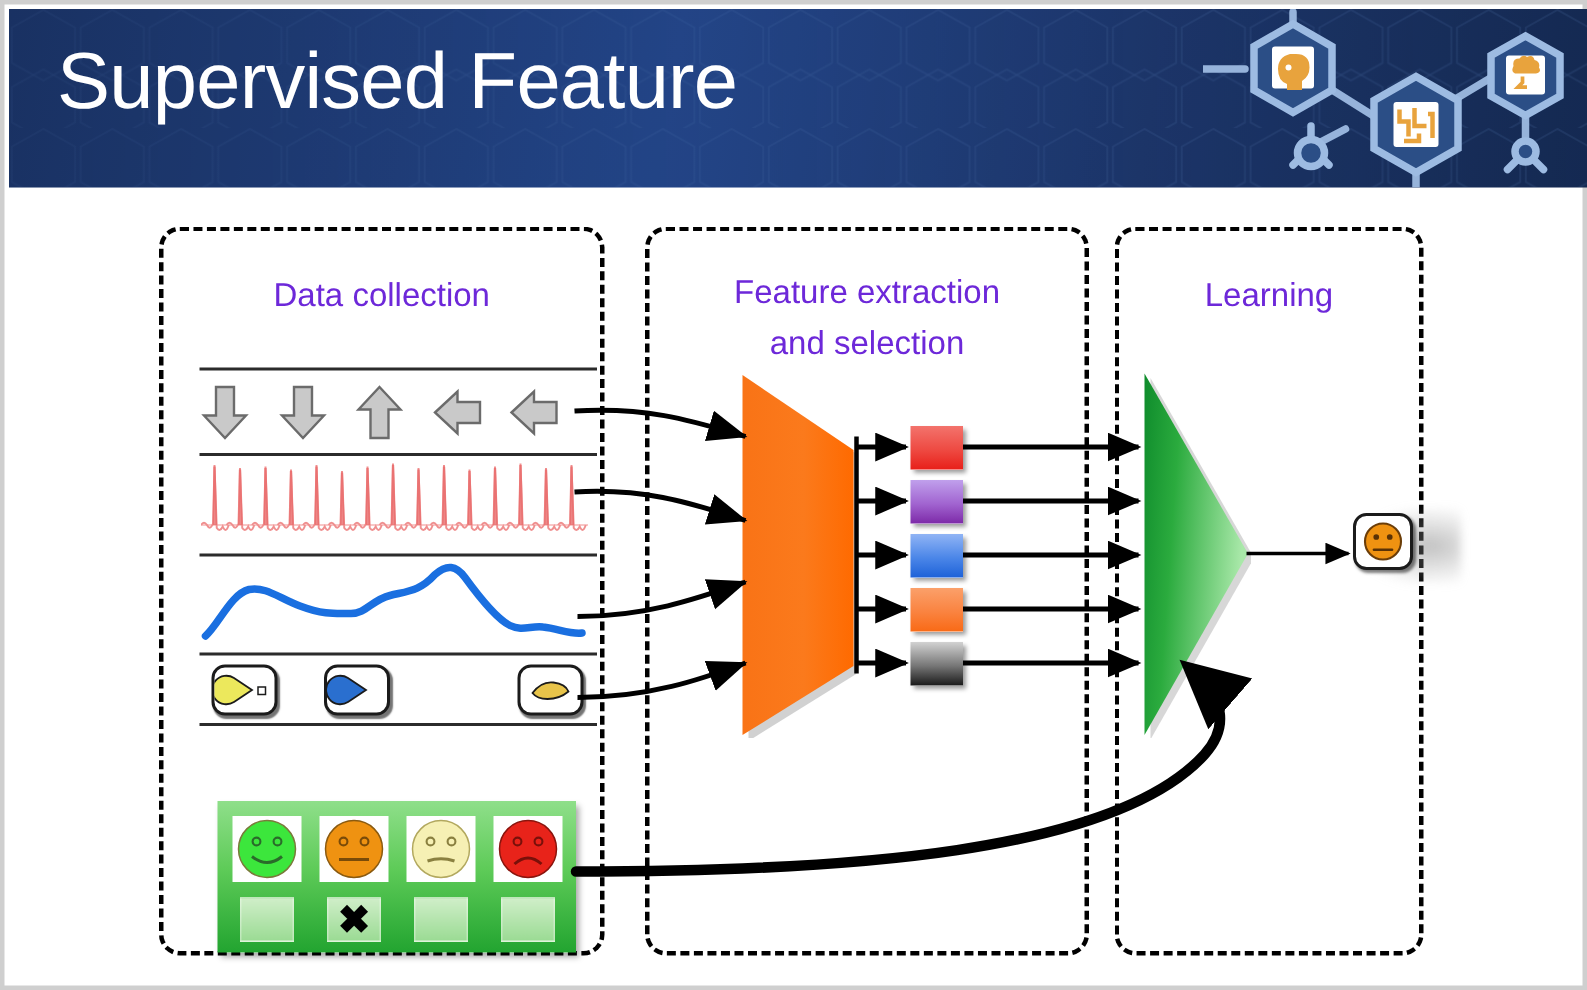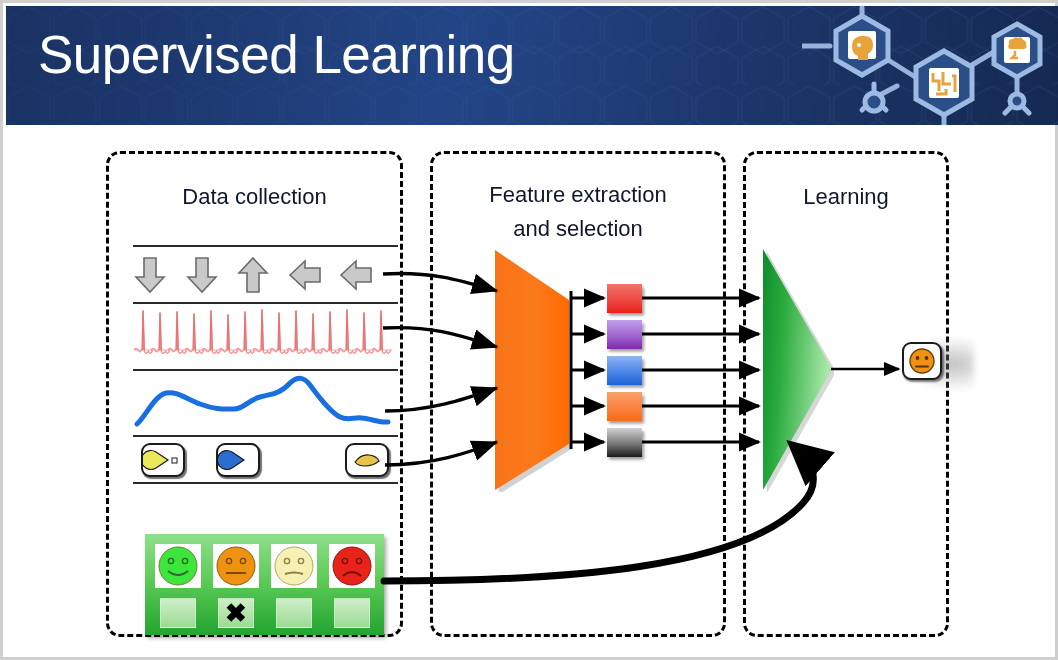--- a/index.html
+++ b/index.html
@@ -64,21 +64,21 @@
   #panel-data       { left: 103px; top: 148px; width: 297px;  height: 486px; }
   #panel-feature    { left: 427px; top: 148px; width: 296px;  height: 486px; }
   #panel-modelling  { left: 740px; top: 148px; width: 206px;  height: 486px; }
 
   .panel-title {
     position: absolute;
     left: 0; right: 0;
     text-align: center;
     font-family: "Liberation Sans", sans-serif;
     font-size: 22px;
-    color: #0f172a;
+    color: #6d28d9;
     line-height: 1.55;
     white-space: pre-line;
   }
   #panel-data .panel-title      { top: 26px; }
   #panel-feature .panel-title   { top: 24px; }
   #panel-modelling .panel-title { top: 26px; }
 
   
   .rowline {
     position: absolute;
@@ -213,21 +213,21 @@
       <rect x="0" y="0" width="1052" height="119" fill="url(#hdrfade)"></rect>
       <defs>
         <linearGradient id="hdrfade" x1="0" y1="0" x2="1" y2="0">
           <stop offset="0%" stop-color="#1a3263" stop-opacity=".72"></stop>
           <stop offset="45%" stop-color="#22437f" stop-opacity=".55"></stop>
           <stop offset="100%" stop-color="#152a52" stop-opacity=".35"></stop>
         </linearGradient>
       </defs>
     </svg>
 
-    <div id="header-title">Supervised Learning</div>
+    <div id="header-title">Supervised Feature</div>
 
     <svg id="header-graphic" viewBox="0 0 250 119">
       <g stroke="#9dbbe2" stroke-width="5" fill="none" opacity=".95" stroke-linecap="round">
         <path d="M0 40 L28 40"></path>
         <path d="M75 47 L118 74"></path>
         <path d="M165 62 L195 44"></path>
         <path d="M142 95 L142 119"></path>
         <path d="M95 80 L72 92"></path>
         <path d="M215 72 L215 95"></path>
         <path d="M60 2 L60 16"></path>

